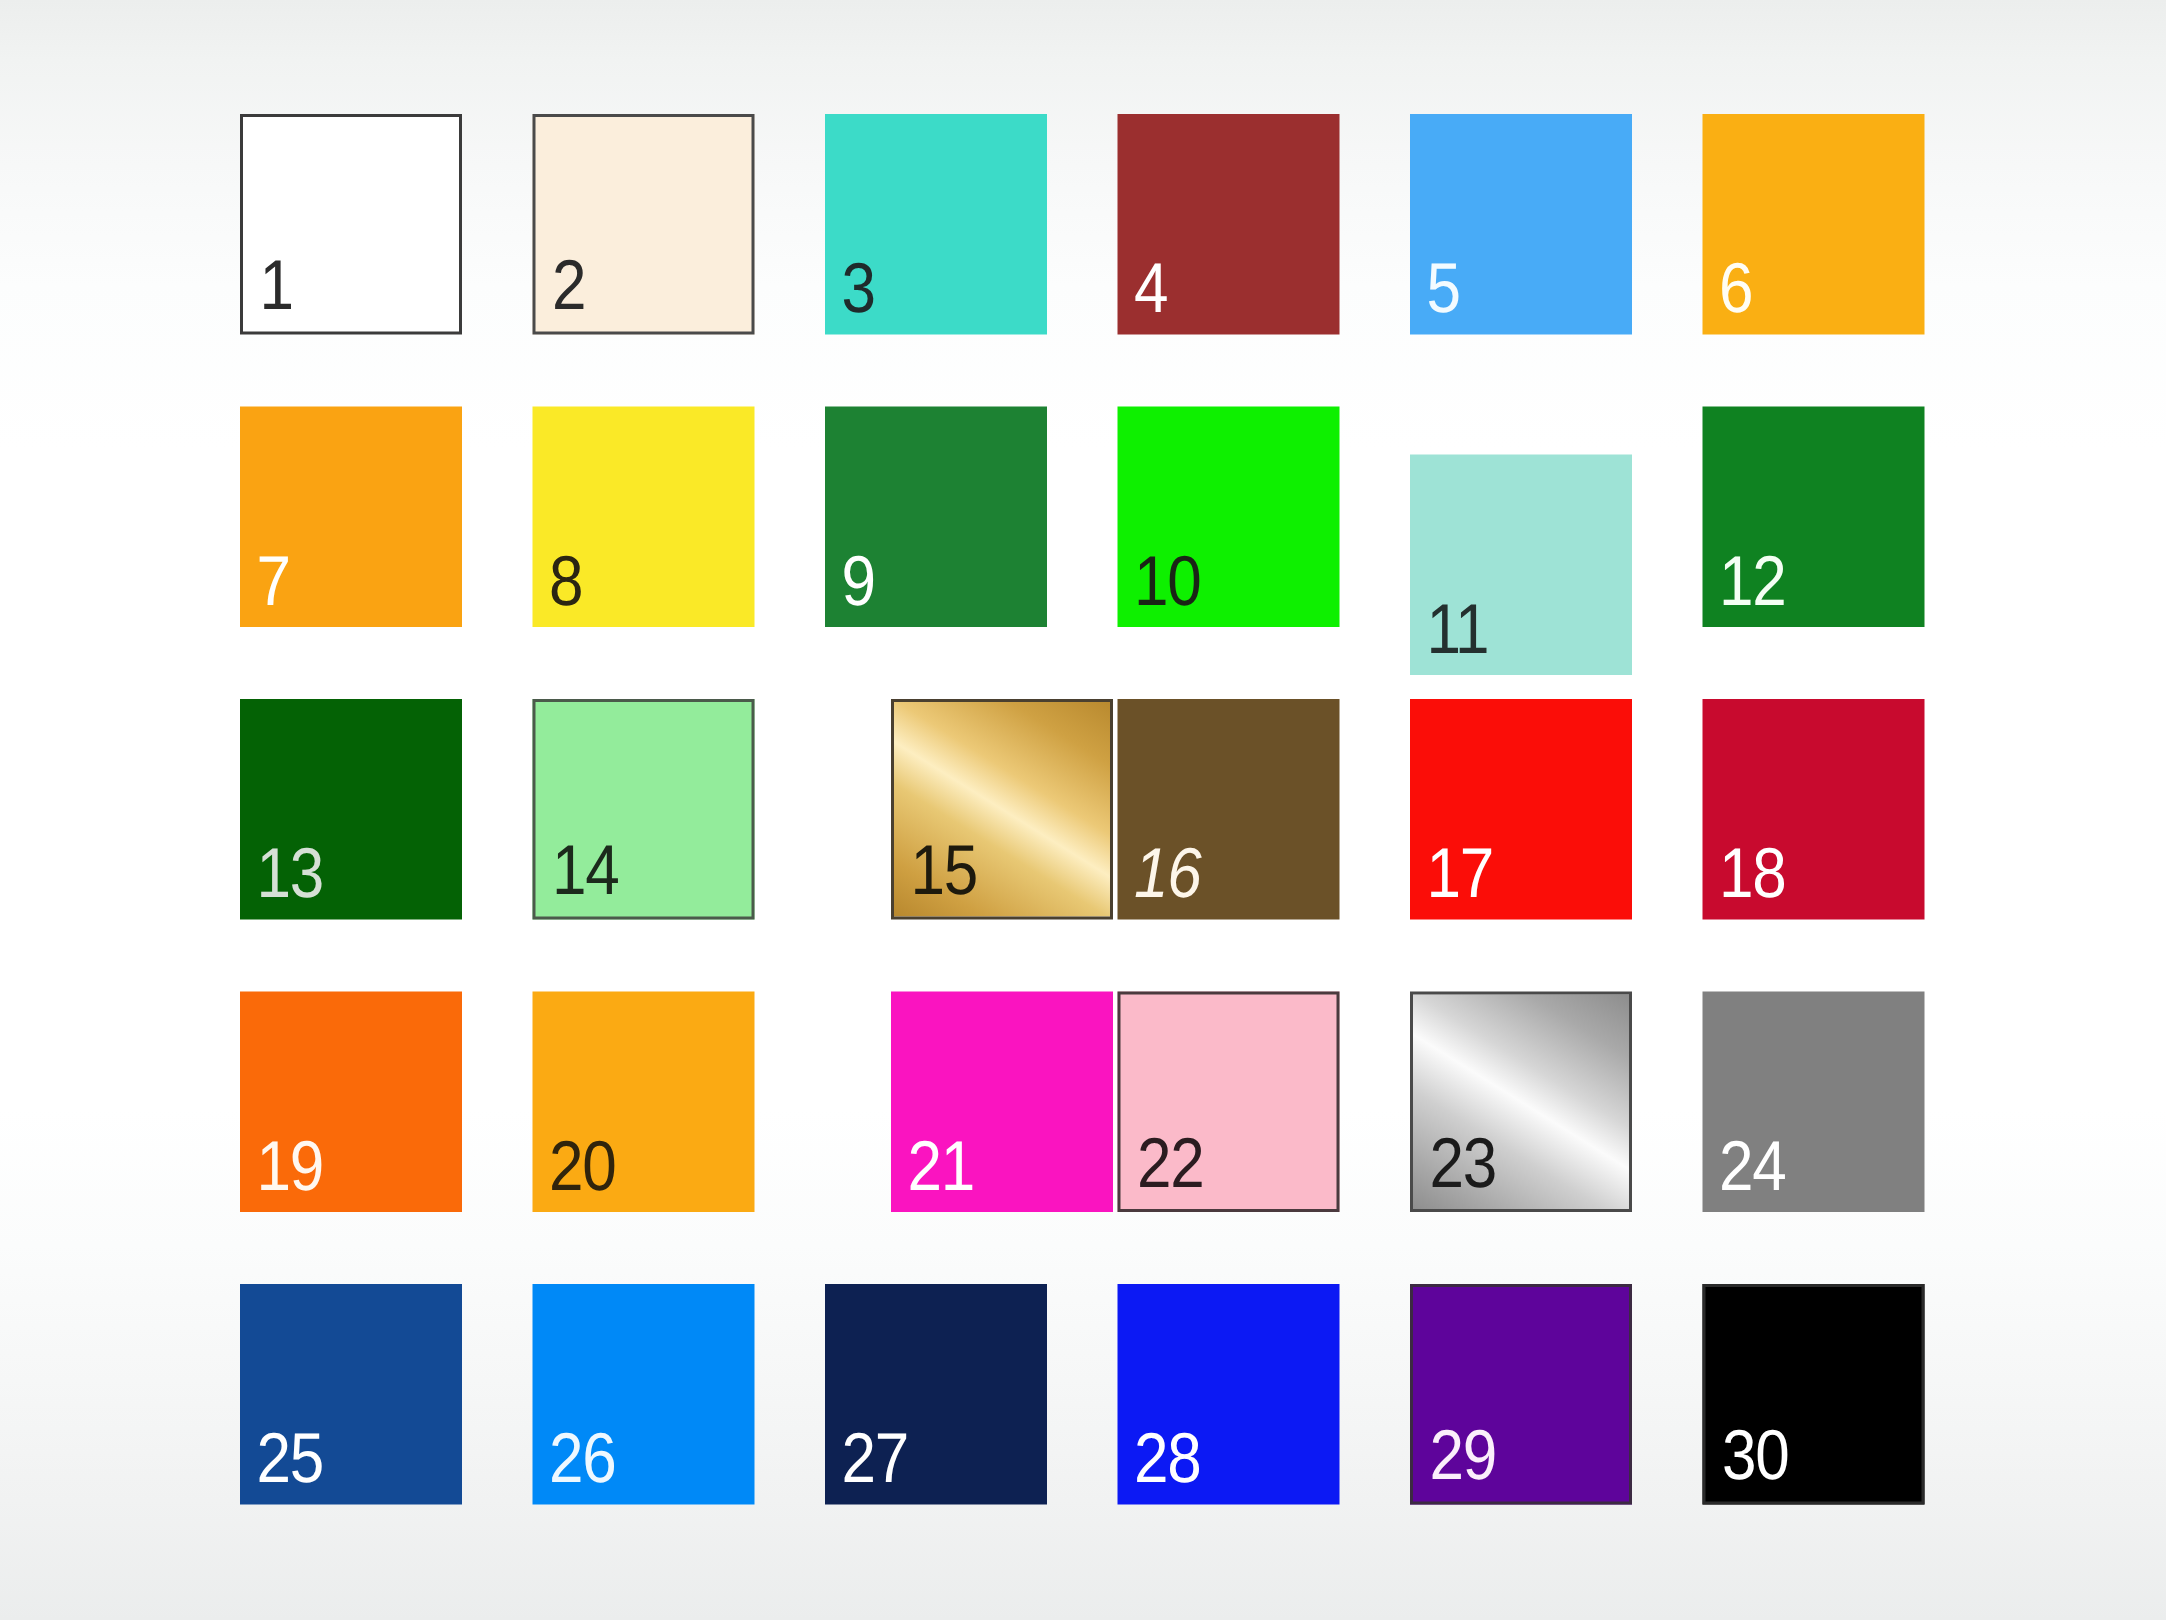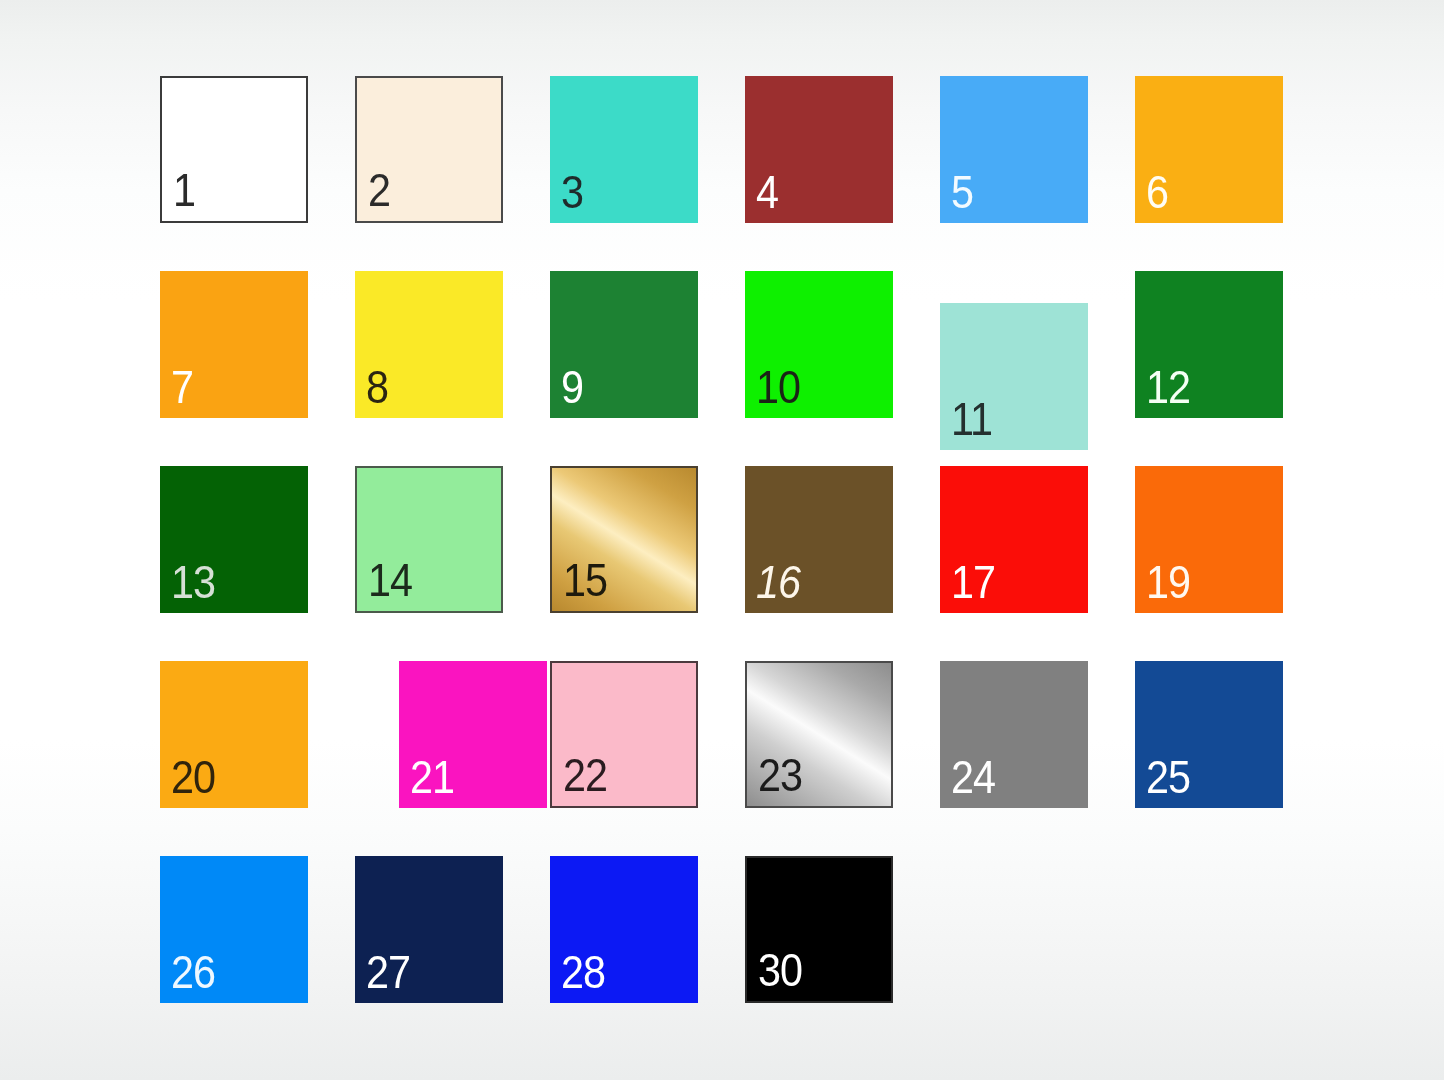--- a/index.html
+++ b/index.html
@@ -112,28 +112,31 @@
       </div>
       <div class="swatch" style="background: rgb(15, 130, 33);">
         <span class="swatch-label" style="color: rgb(244, 255, 244);">12</span>
       </div>
       <div class="swatch" style="background: rgb(4, 98, 5);">
         <span class="swatch-label" style="color: rgb(214, 224, 214);">13</span>
       </div>
       <div class="swatch" style="background: rgb(147, 236, 155); border: 2px solid rgb(75, 90, 75); text-align: right;">
         <span class="swatch-label" style="color: rgb(28, 42, 28);">14</span>
       </div>
-      <div class="swatch" style="background: linear-gradient(32deg, rgb(184, 136, 46) 0%, rgb(207, 160, 66) 16%, rgb(232, 200, 116) 38%, rgb(253, 238, 193) 50%, rgb(236, 201, 119) 62%, rgb(207, 161, 67) 82%, rgb(185, 138, 47) 100%); border: 2px solid rgb(74, 64, 48);">
+      <div class="swatch" style="background: linear-gradient(32deg, rgb(184, 136, 46) 0%, rgb(207, 160, 66) 16%, rgb(232, 200, 116) 38%, rgb(253, 238, 193) 50%, rgb(236, 201, 119) 62%, rgb(207, 161, 67) 82%, rgb(185, 138, 47) 100%); border: 2px solid rgb(74, 64, 48); margin-left: 44px;">
         <span class="swatch-label" style="color: rgb(30, 26, 13);">15</span>
       </div>
       <div class="swatch" style="background: rgb(107, 81, 40); font-style: italic;">
         <span class="swatch-label" style="color: rgb(253, 246, 234);">16</span>
       </div>
       <div class="swatch" style="background: rgb(251, 13, 8); text-decoration: underline;">
         <span class="swatch-label" style="color: rgb(255, 255, 255);">17</span>
+      </div>
+      <div class="swatch" style="background: rgb(200, 10, 46);">
+        <span class="swatch-label" style="color: rgb(255, 255, 255);">18</span>
       </div>
       <div class="swatch" style="background: rgb(250, 106, 9);">
         <span class="swatch-label" style="color: rgb(255, 248, 240);">19</span>
       </div>
       <div class="swatch" style="background: rgb(251, 170, 19);">
         <span class="swatch-label" style="color: rgb(48, 36, 12);">20</span>
       </div>
       <div class="swatch" style="background: rgb(250, 20, 192); margin-left: 44px;">
         <span class="swatch-label" style="color: rgb(255, 255, 255);">21</span>
       </div>
@@ -151,17 +154,20 @@
       </div>
       <div class="swatch" style="background: rgb(0, 137, 247);">
         <span class="swatch-label" style="color: rgb(238, 248, 255);">26</span>
       </div>
       <div class="swatch" style="background: rgb(13, 33, 82);">
         <span class="swatch-label" style="color: rgb(255, 255, 255);">27</span>
       </div>
       <div class="swatch" style="background: rgb(12, 25, 244);">
         <span class="swatch-label" style="color: rgb(255, 255, 255);">28</span>
       </div>
+      <div class="swatch" style="background: rgb(94, 4, 155); border: 2px solid rgb(60, 42, 66);">
+        <span class="swatch-label" style="color: rgb(251, 239, 251);">29</span>
+      </div>
       <div class="swatch" style="background: rgb(0, 0, 0); border: 2px solid rgb(42, 42, 42);">
         <span class="swatch-label" style="color: rgb(255, 255, 255);">30</span>
       </div>
     </div>
 </div>
 
 </body></html>

